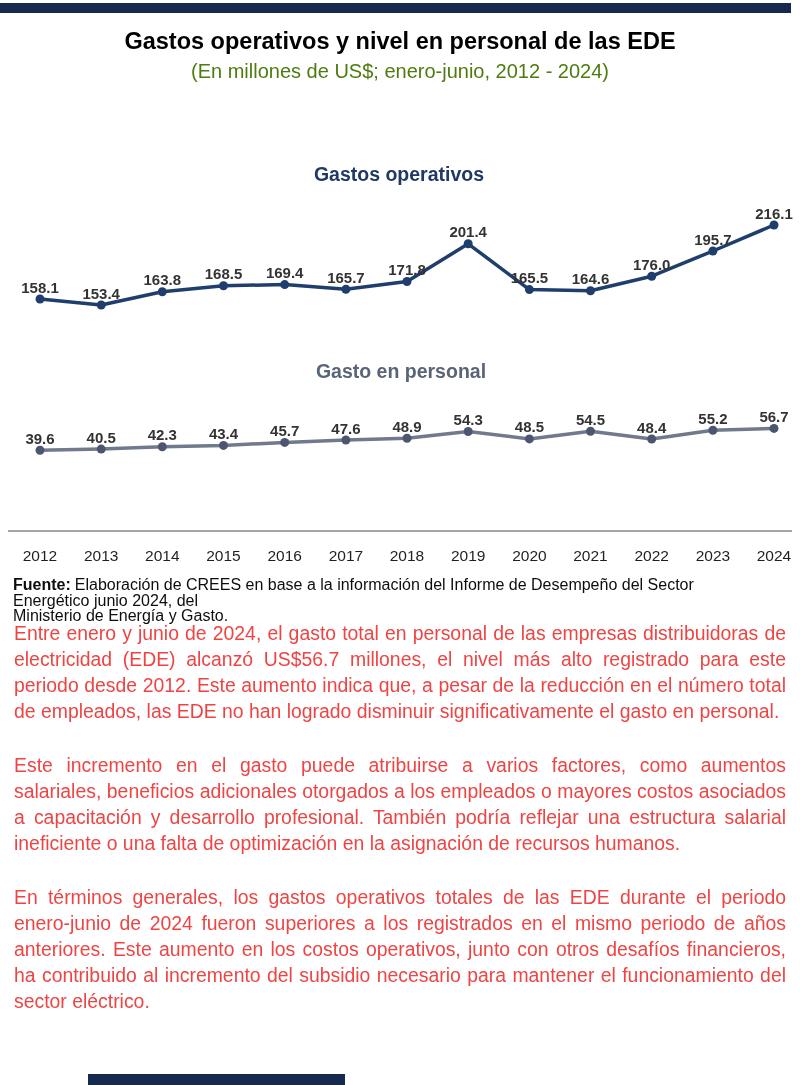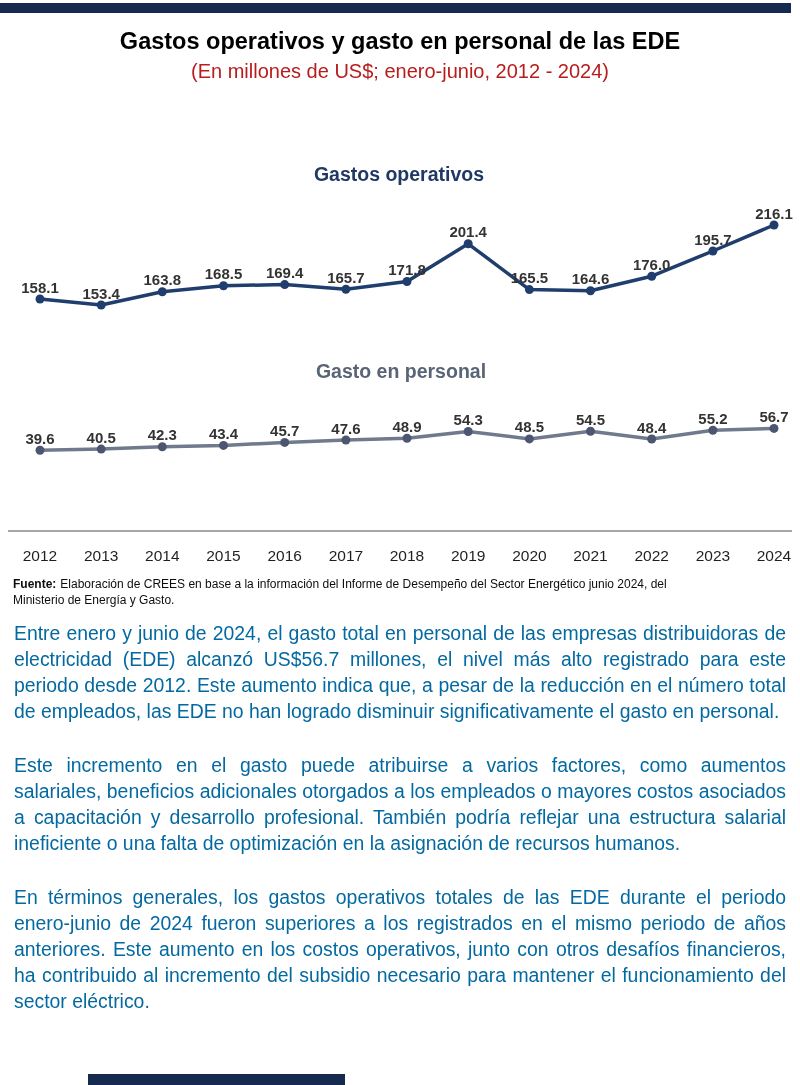--- a/index.html
+++ b/index.html
@@ -12,45 +12,45 @@
   }
   .accent-bar{position:absolute;background:#16294e;}
   .accent-bar.top{left:0;top:3px;width:791px;height:10px;}
   .accent-bar.bottom{left:88px;top:1074px;width:257px;height:11px;}
   .page-title{
     position:absolute;top:28px;left:0;width:800px;
     text-align:center;font-size:23.5px;font-weight:bold;color:#000;
   }
   .page-subtitle{
     position:absolute;top:60px;left:0;width:800px;
-    text-align:center;font-size:20px;font-weight:400;color:#b91c1c;
+    text-align:center;font-size:20px;font-weight:400;color:#4d7c0f;
   }
   .chart-wrap{position:absolute;top:148px;left:0;width:800px;height:420px;}
   .source-note{
     position:absolute;top:577px;left:13px;width:757px;
-    font-size:12px;line-height:15.5px;color:#0d0d0d;
+    font-size:16px;line-height:15.5px;color:#0d0d0d;
   }
   .source-label{font-weight:bold;margin-right:4px;}
   .body-text{
-    position:absolute;top:620px;left:14px;width:772px;color:#0369a1;
+    position:absolute;top:620px;left:14px;width:772px;color:#ef4444;
   }
   .body-text p{
     margin:0 0 28px 0;
     font-size:19.4px;line-height:26px;
     text-align:justify;
   }
 </style>
 </head>
 <body>
 
 <div class="page">
 
   <div class="accent-bar top"></div>
 
-  <div class="page-title">Gastos operativos y gasto en personal de las EDE</div>
+  <div class="page-title">Gastos operativos y nivel en personal de las EDE</div>
   <div class="page-subtitle">(En millones de US$; enero-junio, 2012 - 2024)</div>
 
   <svg class="chart-wrap" width="800" height="420" viewBox="0 0 800 420" xmlns="http://www.w3.org/2000/svg">
       <line x1="8" y1="383" x2="792" y2="383" stroke="#a6a6a6" stroke-width="2"></line>
       <text x="399" y="33" text-anchor="middle" font-family="&quot;Liberation Sans&quot;, sans-serif" font-size="19.5px" font-weight="bold" fill="#1f3864">Gastos operativos</text>
       <polyline points="40,151 101.2,157 162.3,143.7 223.5,137.7 284.7,136.6 345.9,141.3 407,133.5 468.2,95.8 529.4,141.6 590.5,142.7 651.7,128.2 712.9,103 774,77" fill="none" stroke="#1f3e6e" stroke-width="3.5" stroke-linejoin="round" stroke-linecap="round"></polyline>
       <circle cx="40" cy="151" r="4.5" fill="#1f3e6e"></circle>
       <text x="40" y="144.5" text-anchor="middle" font-family="&quot;Liberation Sans&quot;, sans-serif" font-size="15px" font-weight="600" fill="#333333">158.1</text>
       <circle cx="101.2" cy="157" r="4.5" fill="#1f3e6e"></circle>
       <text x="101.2" y="150.5" text-anchor="middle" font-family="&quot;Liberation Sans&quot;, sans-serif" font-size="15px" font-weight="600" fill="#333333">153.4</text>

